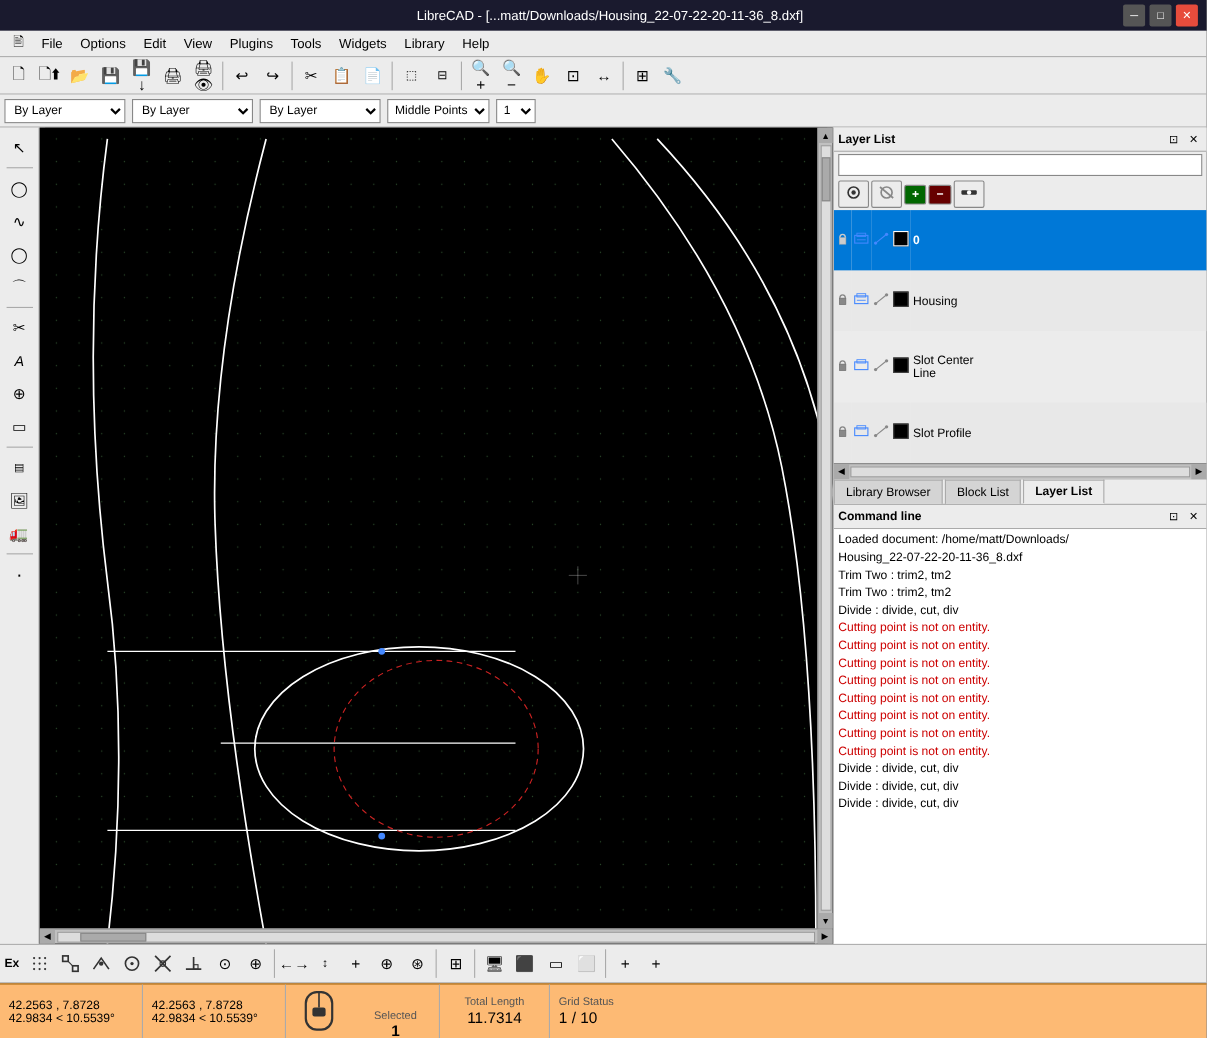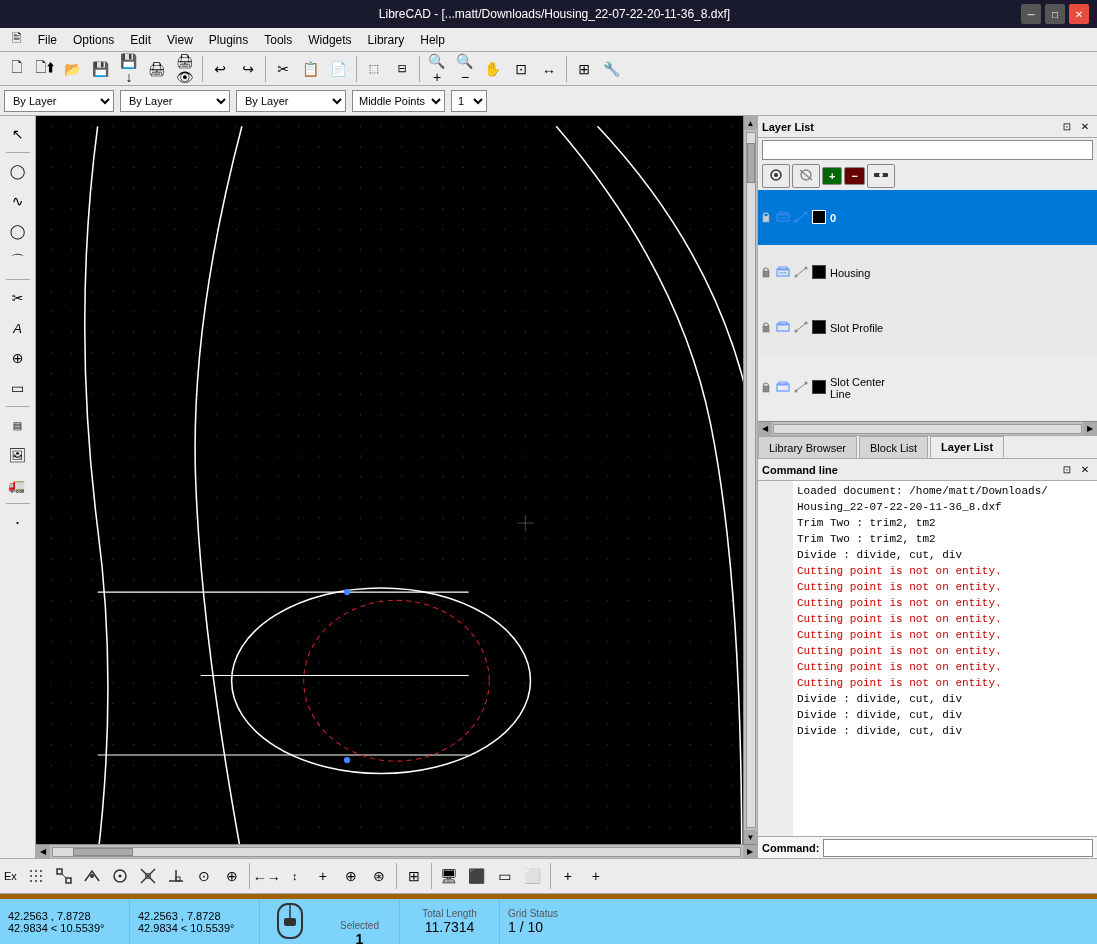--- a/index.html
+++ b/index.html
@@ -125,42 +125,42 @@
     #cmd-area {
       flex: 1; display: flex; flex-direction: column; overflow: hidden;
     }
     #cmd-header {
       height: 22px; background: #ececec; border-bottom: 1px solid #aaa;
       padding: 2px 4px; font-size: 11px; font-weight: bold;
       display: flex; align-items: center; justify-content: space-between;
     }
     #cmd-output {
       flex: 1; background: white; overflow-y: auto; padding: 2px 4px;
-      font-size: 11px; font-family: Liberation Mono, monospace; margin-left: 35px;
+      font-size: 11px; font-family: Liberation Sans, sans-serif;
     }
     .cmd-line { line-height: 16px; white-space: nowrap; }
     .cmd-line.red { color: #cc0000; }
     #cmd-input-row {
       height: 22px; border-top: 1px solid #aaa; display: flex; align-items: center;
       padding: 0 4px; background: #f5f5f5;
     }
     #cmd-input-label { font-size: 11px; font-weight: bold; margin-right: 4px; }
     #cmd-input { flex: 1; height: 18px; border: 1px solid #888; font-size: 11px; }
 
     
     #bottom-toolbar {
       width: 100%; height: 36px; background: #ececec;
       display: flex; align-items: center; padding: 2px 4px; gap: 2px;
       border-top: 1px solid #aaa; border-bottom: 1px solid #aaa;
     }
 
     
     #status-bar {
-      width: 100%; height: 50px; background: #7dd3fc;
-      border-top: 5px solid #a16207;
+      width: 100%; height: 50px; background: #fdba74;
+      border-top: 1px solid #a16207;
       display: flex; align-items: stretch;
     }
     .status-cell {
       display: flex; flex-direction: column; justify-content: center;
       padding: 2px 8px; border-right: 1px solid #aaa; font-size: 11px;
       min-width: 130px;
     }
     .status-cell .val1 { font-weight: normal; }
     .status-cell .val2 { font-weight: normal; }
     #status-icon { display: flex; align-items: center; justify-content: center; padding: 4px 10px; }
@@ -397,65 +397,65 @@
               <td style="width:16px; text-align:center;">
                 <svg width="14" height="12" viewBox="0 0 14 12">
                     <line x1="2" y1="10" x2="12" y2="2" stroke="#888" stroke-width="1"></line>
                     <circle cx="2" cy="10" r="1.5" fill="#888"></circle>
                     <circle cx="12" cy="2" r="1.5" fill="#888"></circle>
                   </svg>
               </td>
               <td style="width:18px; text-align:center;"><div class="color-swatch" style="background:#000; border:1px solid #444;"></div></td>
               <td class="layer-name-cell">Housing</td>
             </tr>
-            <tr class="layer-row" style="background:#e8e8e8;">
+            <tr class="layer-row">
               <td style="width:16px; text-align:center;">
                 <svg width="12" height="12" viewBox="0 0 12 12">
                     <rect x="3" y="5" width="6" height="6" fill="#888" stroke="#666" stroke-width="0.5"></rect>
                     <path d="M3.5 5 Q3.5 2 6 2 Q8.5 2 8.5 5" fill="none" stroke="#888" stroke-width="1.2"></path>
                   </svg>
               </td>
               <td style="width:16px; text-align:center;">
                 <svg width="14" height="12" viewBox="0 0 14 12">
                     <rect x="1" y="3" width="12" height="7" fill="none" stroke="#4488ff" stroke-width="1"></rect>
                     <rect x="3" y="1" width="8" height="3" fill="none" stroke="#4488ff" stroke-width="0.8"></rect>
                   </svg>
               </td>
               <td style="width:16px; text-align:center;">
                 <svg width="14" height="12" viewBox="0 0 14 12">
                     <line x1="2" y1="10" x2="12" y2="2" stroke="#888" stroke-width="1"></line>
                     <circle cx="2" cy="10" r="1.5" fill="#888"></circle>
                     <circle cx="12" cy="2" r="1.5" fill="#888"></circle>
                   </svg>
               </td>
               <td style="width:18px; text-align:center;"><div class="color-swatch" style="background:#000; border:1px solid #444;"></div></td>
-              <td class="layer-name-cell">Slot Profile</td>
+              <td class="layer-name-cell">Slot Center<br>Line</td>
             </tr>
-            <tr class="layer-row">
+            <tr class="layer-row" style="background:#e8e8e8;">
               <td style="width:16px; text-align:center;">
                 <svg width="12" height="12" viewBox="0 0 12 12">
                     <rect x="3" y="5" width="6" height="6" fill="#888" stroke="#666" stroke-width="0.5"></rect>
                     <path d="M3.5 5 Q3.5 2 6 2 Q8.5 2 8.5 5" fill="none" stroke="#888" stroke-width="1.2"></path>
                   </svg>
               </td>
               <td style="width:16px; text-align:center;">
                 <svg width="14" height="12" viewBox="0 0 14 12">
                     <rect x="1" y="3" width="12" height="7" fill="none" stroke="#4488ff" stroke-width="1"></rect>
                     <rect x="3" y="1" width="8" height="3" fill="none" stroke="#4488ff" stroke-width="0.8"></rect>
                   </svg>
               </td>
               <td style="width:16px; text-align:center;">
                 <svg width="14" height="12" viewBox="0 0 14 12">
                     <line x1="2" y1="10" x2="12" y2="2" stroke="#888" stroke-width="1"></line>
                     <circle cx="2" cy="10" r="1.5" fill="#888"></circle>
                     <circle cx="12" cy="2" r="1.5" fill="#888"></circle>
                   </svg>
               </td>
               <td style="width:18px; text-align:center;"><div class="color-swatch" style="background:#000; border:1px solid #444;"></div></td>
-              <td class="layer-name-cell">Slot Center<br>Line</td>
+              <td class="layer-name-cell">Slot Profile</td>
             </tr>
           </tbody>
         </table>
       </div>
 
       <div style="height:14px; background:#c0c0c0; border-top:1px solid #888; display:flex; align-items:center;">
         <button style="width:14px;height:14px;border:none;background:#aaa;cursor:pointer;font-size:8px;">◀</button>
         <div style="flex:1; height:10px; background:#ddd; margin:0 1px; border:1px solid #999;"></div>
         <button style="width:14px;height:14px;border:none;background:#aaa;cursor:pointer;font-size:8px;">▶</button>
       </div>
@@ -486,31 +486,27 @@
           <div class="cmd-line red">Cutting point is not on entity.</div>
           <div class="cmd-line red">Cutting point is not on entity.</div>
           <div class="cmd-line red">Cutting point is not on entity.</div>
           <div class="cmd-line red">Cutting point is not on entity.</div>
           <div class="cmd-line red">Cutting point is not on entity.</div>
           <div class="cmd-line red">Cutting point is not on entity.</div>
           <div class="cmd-line">Divide : divide, cut, div</div>
           <div class="cmd-line">Divide : divide, cut, div</div>
           <div class="cmd-line">Divide : divide, cut, div</div>
         </div>
-      <div id="cmd-input-row">
-        <span id="cmd-input-label">Command:</span>
-        <input type="text" id="cmd-input" style="">
-      </div>
     </div>
 
   </div>
 </div>
 
 <div id="bottom-toolbar">
-  <span style="font-size:11px; font-weight:normal; margin-right:4px;">Ex</span>
+  <span style="font-size:11px; font-weight:bold; margin-right:4px;">Ex</span>
   <button class="tb-btn" title="Snap to Grid">
     <svg width="18" height="18" viewBox="0 0 18 18">
         <circle cx="4" cy="4" r="1" fill="#333"></circle>
         <circle cx="9" cy="4" r="1" fill="#333"></circle>
         <circle cx="14" cy="4" r="1" fill="#333"></circle>
         <circle cx="4" cy="9" r="1" fill="#333"></circle>
         <circle cx="9" cy="9" r="1" fill="#333"></circle>
         <circle cx="14" cy="9" r="1" fill="#333"></circle>
         <circle cx="4" cy="14" r="1" fill="#333"></circle>
         <circle cx="9" cy="14" r="1" fill="#333"></circle>

